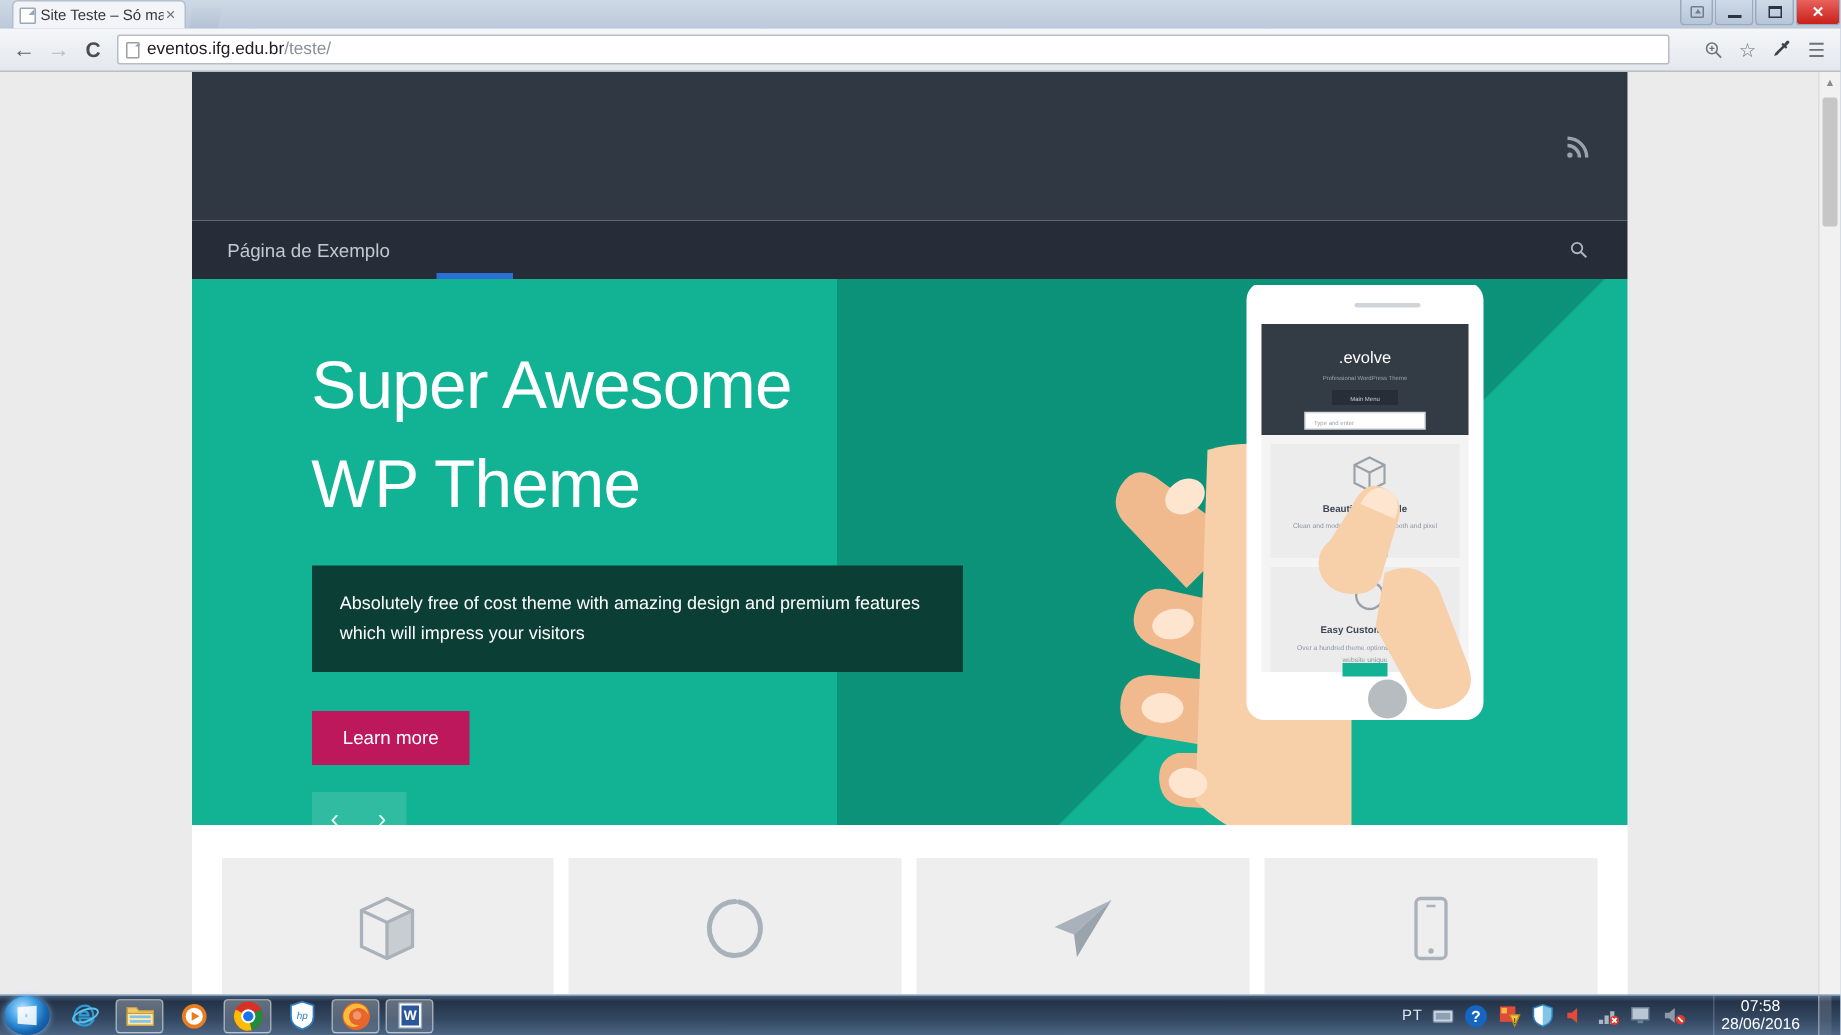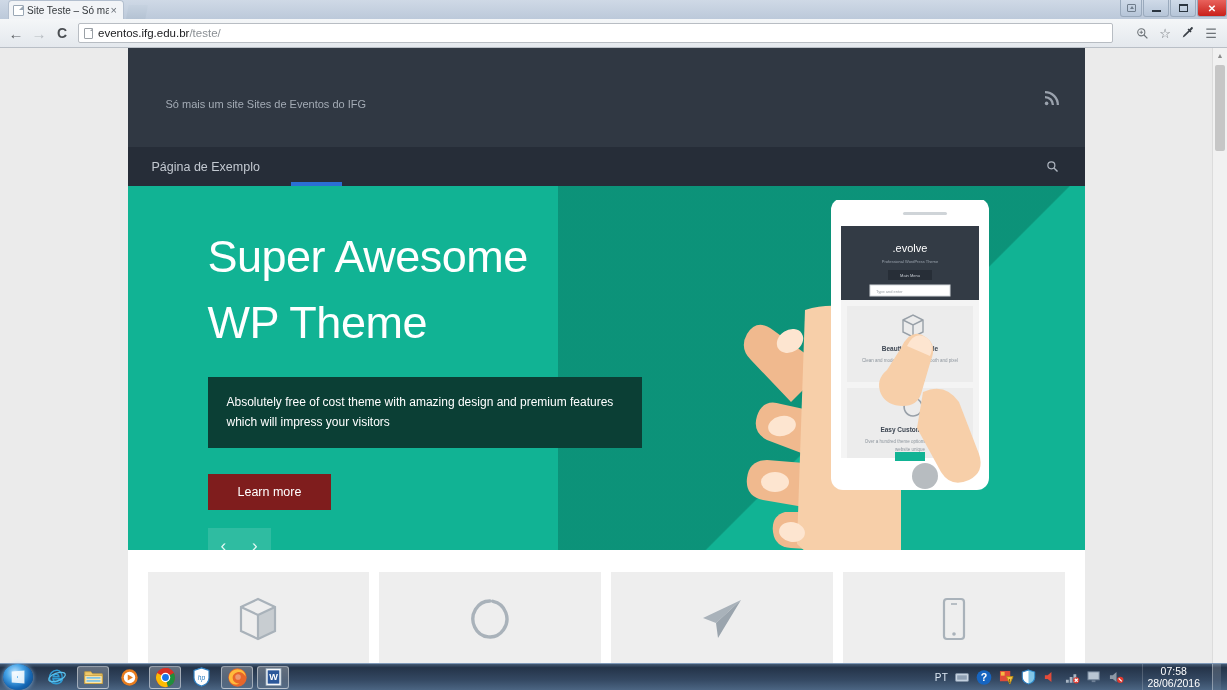--- a/index.html
+++ b/index.html
@@ -232,39 +232,39 @@
   }
   .hero-sub {
     background: #0b3f35;
     color: #ffffff; font-size: 12px; line-height: 1.62;
     padding: 16px 19px;
     margin-top: 22px;
     width: 434px;
   }
   .hero-btn {
     display: inline-block;
-    background: #7f1d1d; color: #fff;
+    background: #be185d; color: #fff;
     font-size: 12.5px;
-    padding: 11px 30px;
+    padding: 11px 21px;
     margin-top: 26px;
     cursor: pointer;
   }
   .hero-arrows {
     margin-top: 18px;
     background: rgba(255,255,255,0.13);
     width: 63px; height: 35px;
     display: flex; align-items: center; justify-content: space-around;
   }
   .hero-arrow {
     color: #e6fbf5; font-size: 17px; cursor: pointer;
     line-height: 1; font-weight: 300;
   }
 
   
-  .illus { position: absolute; right: 0; top: 14px; width: 430px; height: 364px; z-index: 2; }
+  .illus { position: absolute; right: 0; top: 4px; width: 430px; height: 364px; z-index: 2; }
 
   
   .features {
     background: #fff;
     padding: 22px 20px 0 20px;
     display: flex; gap: 10px;
   }
   .fcard {
     flex: 1;
     background: #eeeeee;
@@ -382,21 +382,20 @@
         </svg>
     </div>
     <div class="tb-icon">☰</div>
   </div>
 
   <div class="viewport">
     <div class="page-col">
       <div class="site">
 
         <div class="site-header">
-          <div class="site-tagline">Só mais um site Sites de Eventos do IFG</div>
           <div class="rss-icon">
             <svg width="18" height="18" viewBox="0 0 18 18">
               <circle cx="3.6" cy="14.4" r="1.8" fill="#9aa2ad"></circle>
               <path d="M2 9.2 a6.8 6.8 0 0 1 6.8 6.8 h2.3 A9.1 9.1 0 0 0 2 6.9 Z" fill="#9aa2ad"></path>
               <path d="M2 4.3 a11.7 11.7 0 0 1 11.7 11.7 h2.3 A14 14 0 0 0 2 2 Z" fill="#9aa2ad"></path>
             </svg>
           </div>
         </div>
 
         <div class="site-nav">

